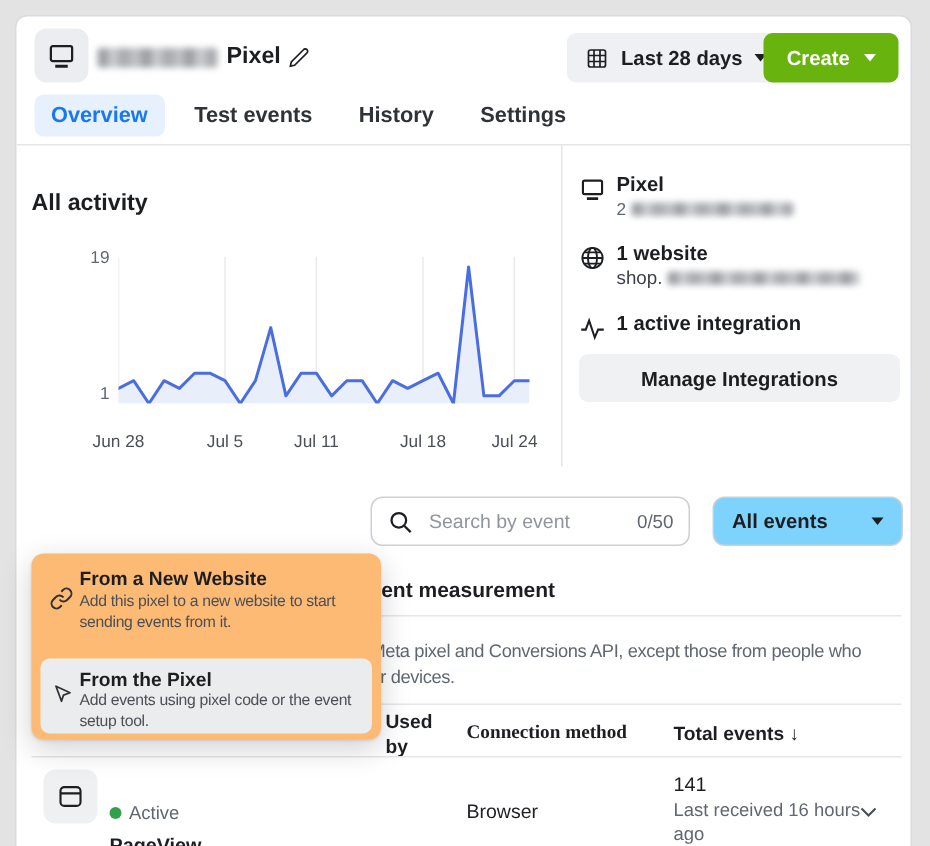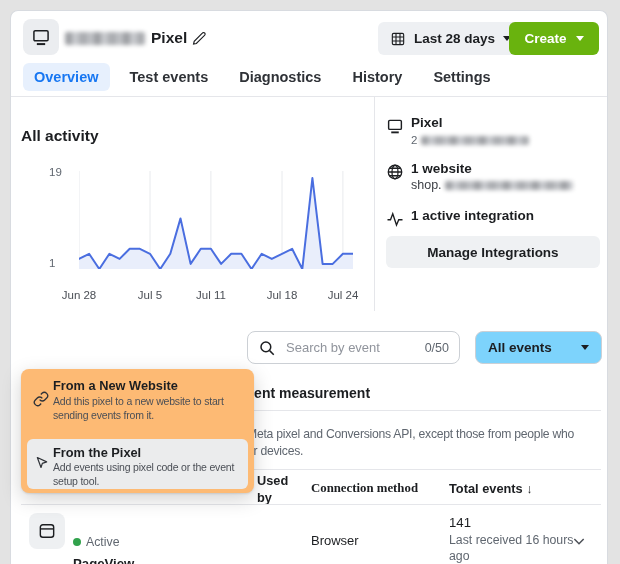--- a/index.html
+++ b/index.html
@@ -36,21 +36,21 @@
   
   .tabs{left:12px;top:52px;display:flex;gap:9px;align-items:center;}
   .tab{height:28px;display:flex;align-items:center;padding:0 11px;border-radius:6px;
     font-size:14.5px;color:#2f3237;font-weight:600;cursor:pointer;}
   .tab.active{background:#e7f0fd;color:#1877f2;font-weight:bold;}
   .hdr-divider{left:0;right:0;top:85px;height:1px;background:#e5e6ea;}
 
   
   .section-title{left:10px;top:116px;font-size:15.5px;font-weight:bold;}
   .chart-svg{left:68px;top:160px;}
-  .ytick{width:24px;font-size:11.5px;color:#606770;left:38px;}
+  .ytick{width:24px;text-align:right;font-size:11.5px;color:#606770;left:38px;}
   .yt0{top:155px;} .yt1{top:246px;}
   .xtick{top:278px;width:48px;text-align:center;font-size:11.5px;color:#4b4f56;}
   .xl0{left:44px;} .xl1{left:115px;} .xl2{left:176px;} .xl3{left:247px;} .xl4{left:308px;}
   .v-divider{left:363px;top:85px;width:1px;height:215px;background:#e5e6ea;}
 
   
   .rp-icon{left:375px;width:18px;height:18px;color:#1c1e21;}
   .rp-bold{left:400px;font-size:13.5px;font-weight:bold;}
   .rp-sub{left:400px;font-size:12.5px;color:#3e4147;}
   .manage-btn{left:375px;top:225px;width:214px;height:32px;background:#eff1f3;border-radius:6px;
@@ -132,21 +132,20 @@
   </div>
 
   <div class="abs btn btn-create">
     <span>Create</span>
     <span class="caret"></span>
   </div>
 
   <div class="abs tabs">
     <span class="tab active">Overview</span>
     <span class="tab">Test events</span>
-    <span class="tab">Diagnostics</span>
     <span class="tab">History</span>
     <span class="tab">Settings</span>
   </div>
   <div class="abs hdr-divider"></div>
 
   <div class="abs section-title">All activity</div>
   <span class="abs ytick yt0">19</span>
   <span class="abs ytick yt1">1</span>
   <svg class="abs chart-svg" width="274" height="98" viewBox="0 0 274 98">
       <line x1="0.0" x2="0.0" y1="0" y2="98" stroke="#e8eaed" stroke-width="1"></line>

